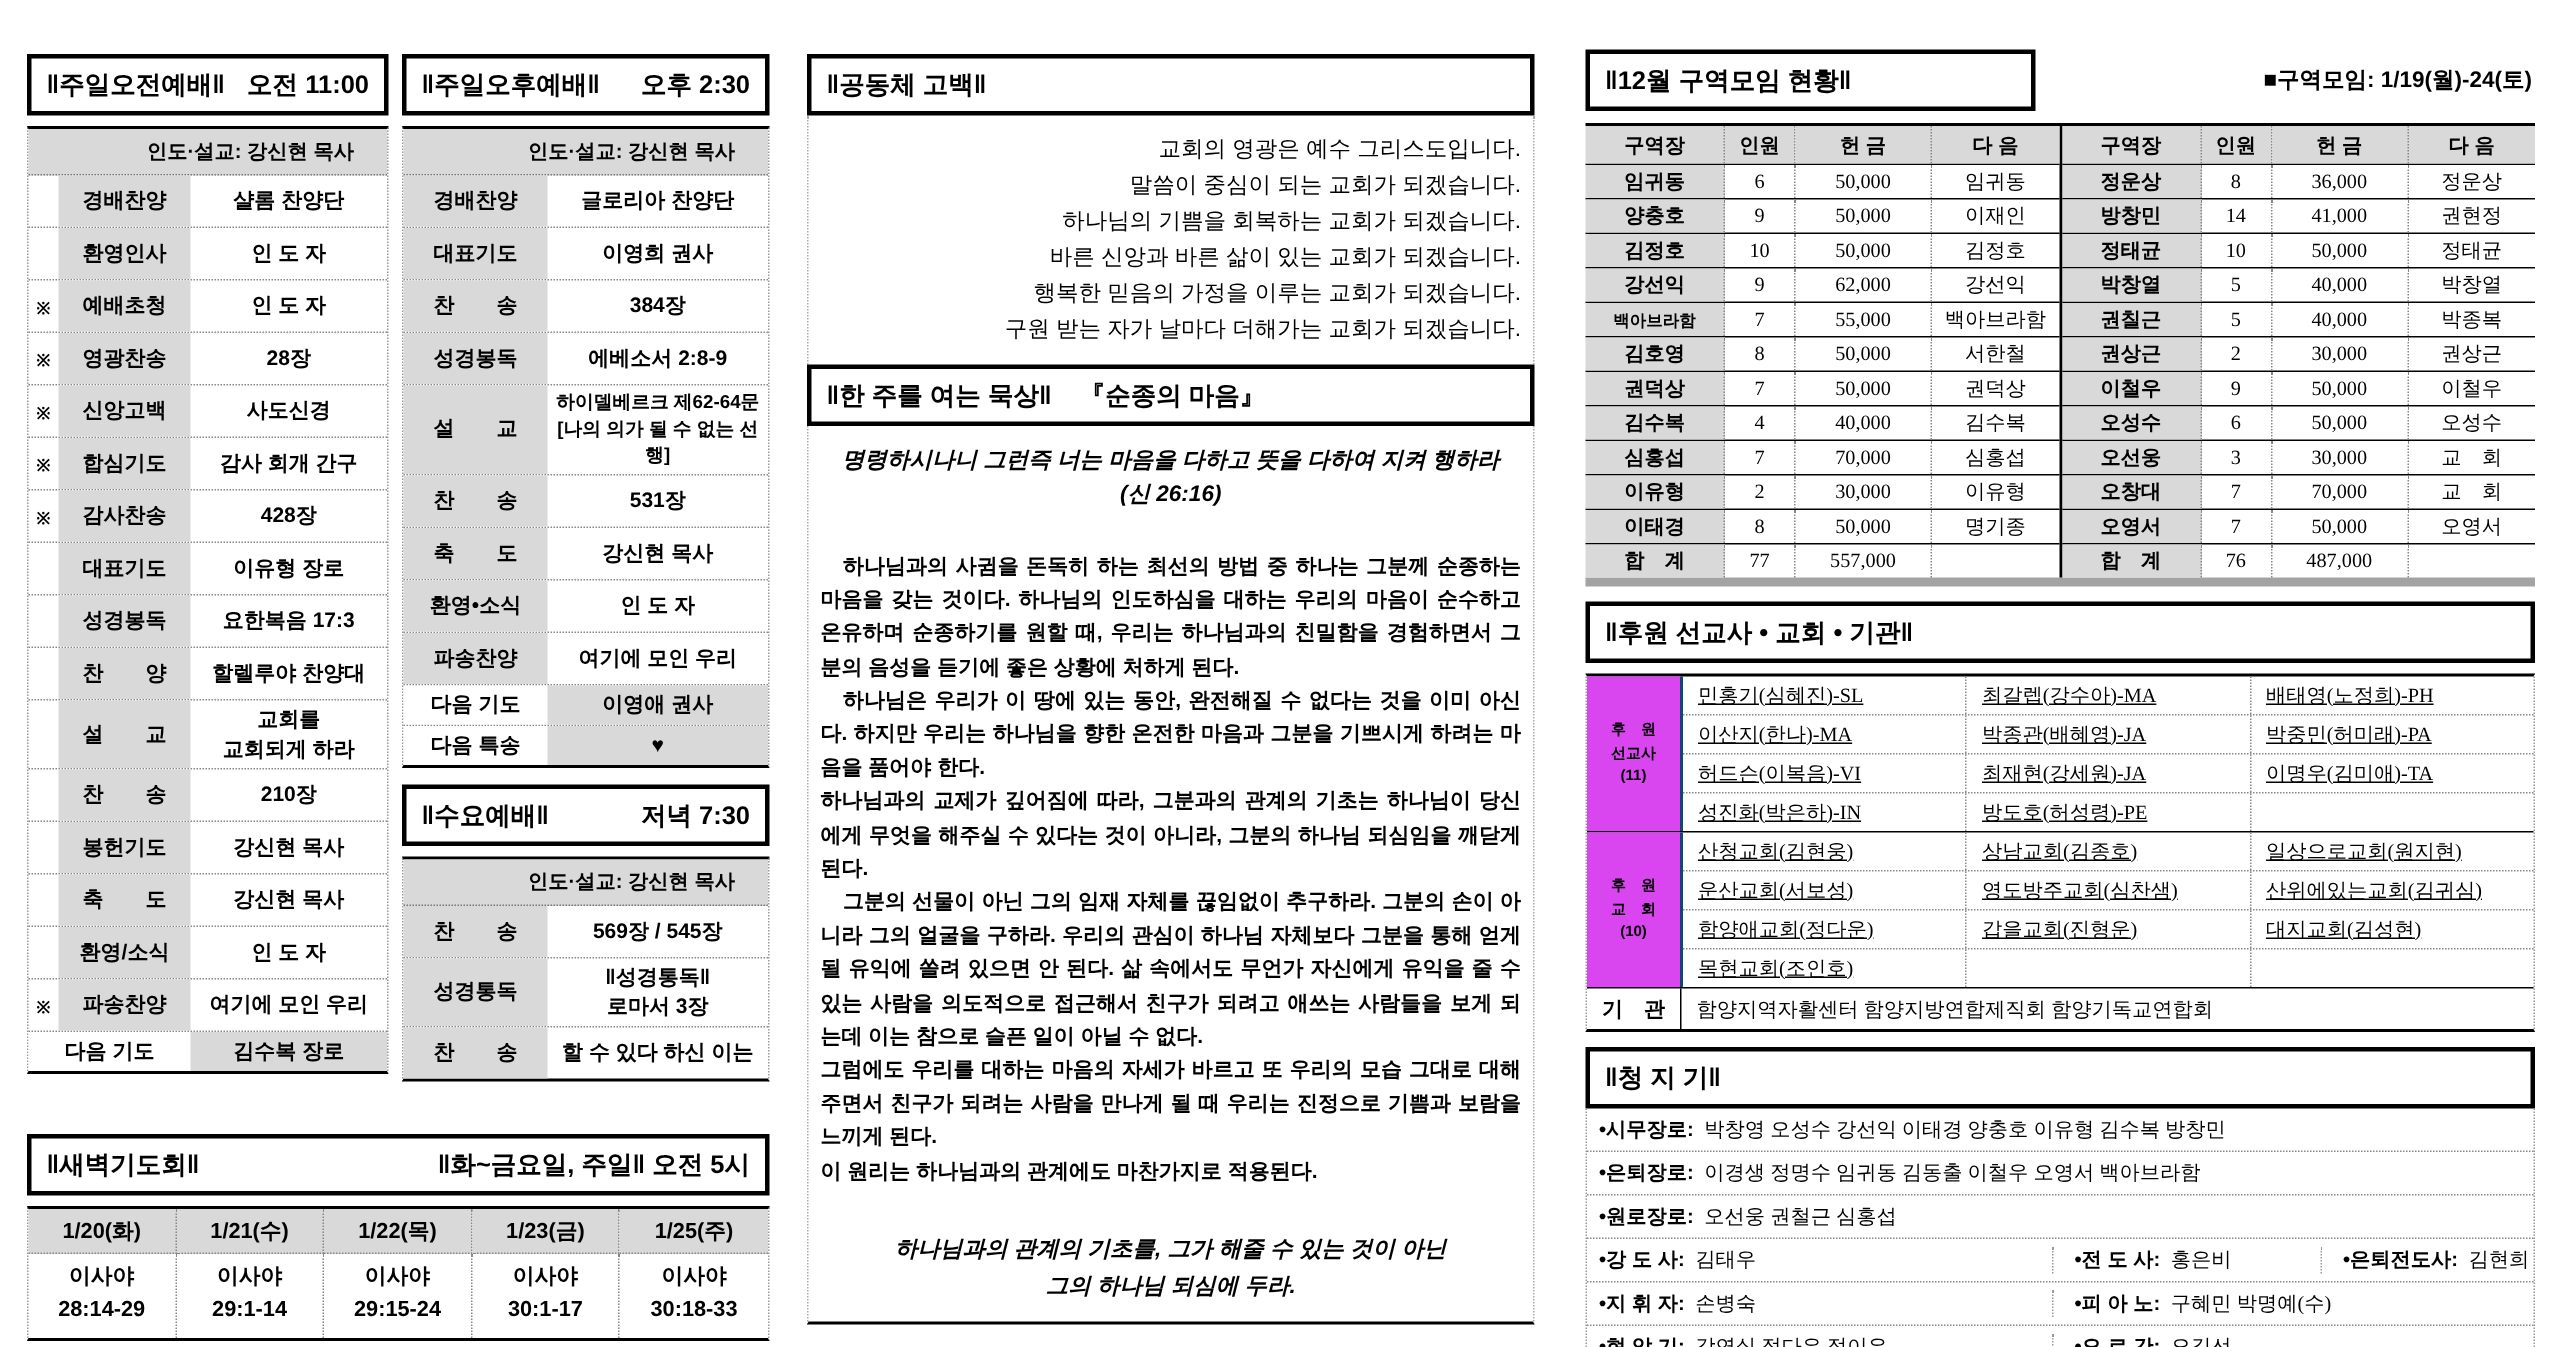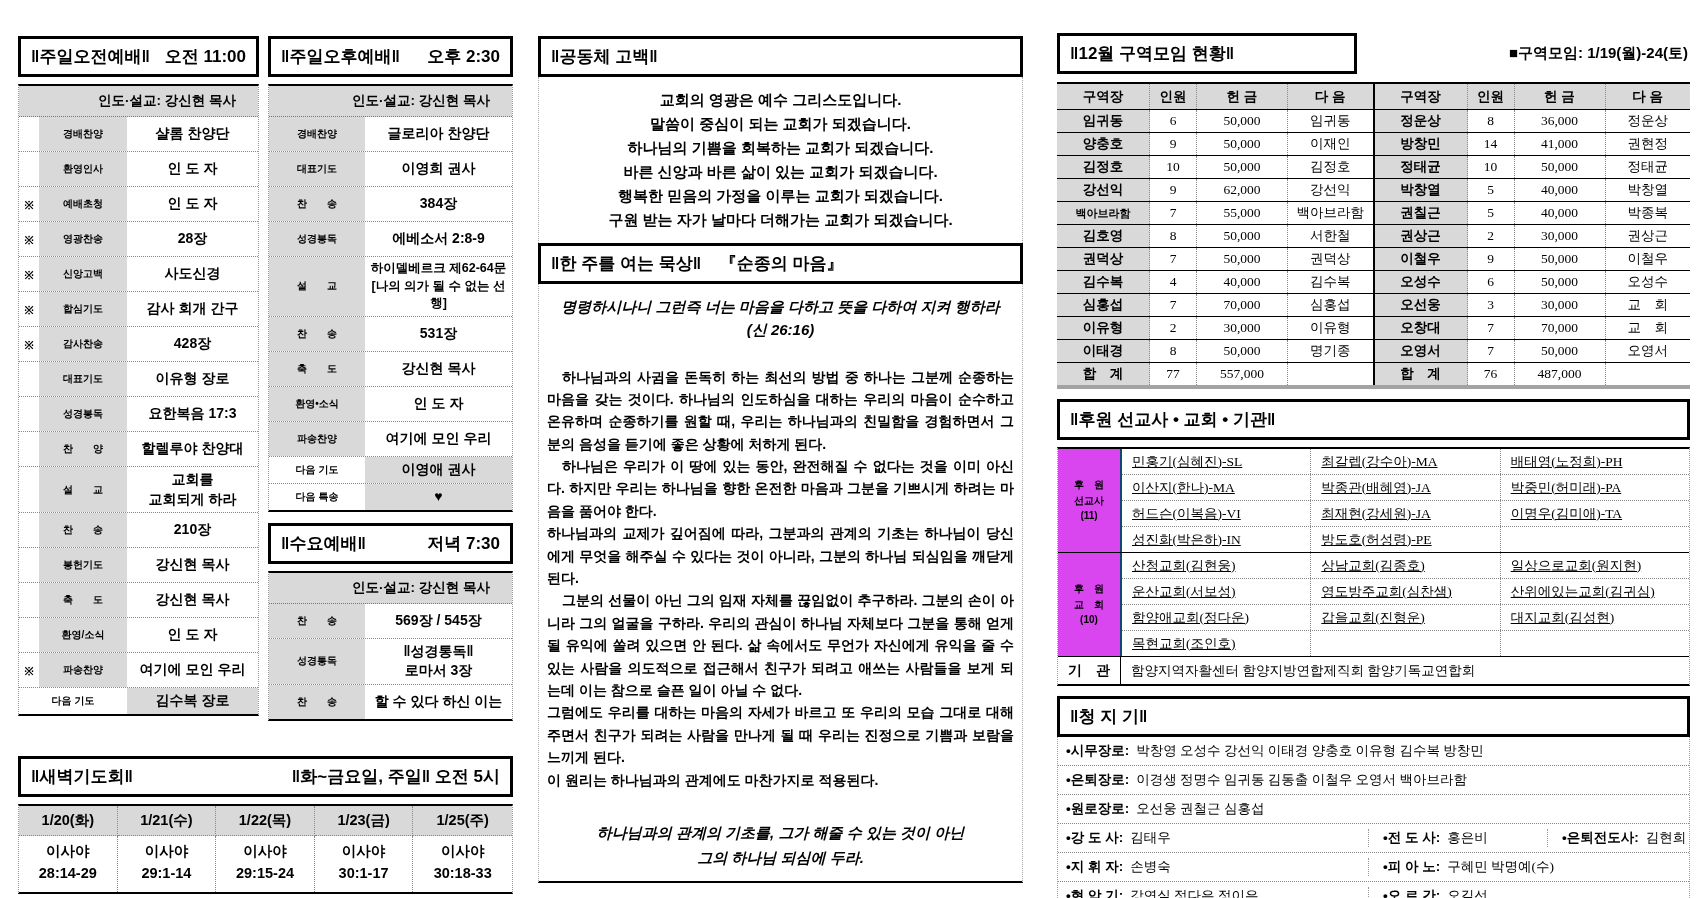--- a/index.html
+++ b/index.html
@@ -22,21 +22,21 @@
   }
   .svc-leader{
     background:#d9d9d9;font-weight:bold;font-size:13.5px;text-align:right;
     padding:6px 22px 6px 6px;border-bottom:1px dotted #777;
   }
   .svc-row{display:flex;align-items:stretch;border-bottom:1px dotted #888;min-height:34px;font-weight:bold;}
   .svc-row:last-child{border-bottom:none;}
   .svc-star{width:20px;display:flex;align-items:center;justify-content:center;font-size:11px;}
   .svc-label{
     width:88px;background:#d9d9d9;display:flex;align-items:center;justify-content:center;
-    font-size:10px;text-align:center;
+    font-size:14px;text-align:center;
   }
   .svc-label.wide{width:108px;}
   .no-star .svc-label{width:96px;}
   .svc-value{
     flex:1;display:flex;align-items:center;justify-content:center;text-align:center;
     white-space:pre-line;font-size:14px;padding:3px 4px;line-height:1.4;
   }
   .svc-value.small{font-size:12.5px;}
   .svc-row.inverted .svc-label{background:#fff;}
   .svc-row.inverted .svc-value{background:#d9d9d9;}
@@ -45,33 +45,33 @@
   .dawn-table{margin-top:7px;border-top:2px solid #000;border-bottom:2px solid #000;
     border-left:1px dotted #999;border-right:1px dotted #999;}
   .dawn-grid{display:grid;grid-template-columns:repeat(5,1fr);}
   .dawn-day{background:#d9d9d9;font-weight:bold;text-align:center;padding:5px 0;
     border-right:1px dotted #888;border-bottom:1px dotted #888;font-size:14.5px;}
   .dawn-reading{font-weight:bold;text-align:center;white-space:pre-line;padding:5px 0 7px;
     border-right:1px dotted #888;font-size:14.5px;line-height:1.5;}
   .dawn-grid > div:nth-child(5n){border-right:none;}
   
   .panel-content{border-left:1px dotted #aaa;border-right:1px dotted #aaa;padding:11px 8px;box-sizing:border-box;}
-  .confession-line{text-align:center;font-weight:bold;font-size:15px;line-height:1.6;}
+  .confession-line{text-align:right;font-weight:normal;font-size:15px;line-height:1.6;}
   .med-content{border-bottom:2px solid #000;min-height:540px;}
   .verse-line{text-align:center;font-weight:bold;font-style:italic;font-size:15px;line-height:1.55;}
   .med-paras{margin-top:24px;}
   .med-para{margin:0;font-weight:bold;font-size:14px;line-height:1.6;text-align:justify;}
   .med-para.indent{text-indent:15px;}
   .closing{margin-top:30px;}
   .closing-line{text-align:center;font-weight:bold;font-style:italic;font-size:15px;line-height:1.65;}
   
   .district-titlebar{display:flex;align-items:center;justify-content:space-between;}
   .district-titlebar .hdr-box{width:300px;}
   .district-notice{font-weight:bold;font-size:15px;padding-right:2px;}
-  .district-table{margin-top:8px;border-top:2px solid #000;border-bottom:4px solid #a3a3a3;display:flex;}
+  .district-table{margin-top:8px;border-top:2px solid #000;border-bottom:6px solid #a3a3a3;display:flex;}
   .d-half{flex:1;}
   .d-half.left{border-right:2px solid #000;}
   .d-row{display:flex;align-items:stretch;border-bottom:1px solid #000;min-height:22px;font-size:13.5px;}
   .d-row:last-child{border-bottom:none;}
   .d-row.header{border-bottom:1.5px solid #000;min-height:25px;}
   .d-cell{display:flex;align-items:center;justify-content:center;text-align:center;}
   .d-name{width:92px;background:#d9d9d9;font-weight:bold;border-right:1px dotted #888;}
   .d-name.small{font-size:11px;}
   .d-num{width:46px;border-right:1px dotted #888;font-family:"Liberation Serif",serif;}
   .d-money{width:90px;border-right:1px dotted #888;font-family:"Liberation Serif",serif;}

